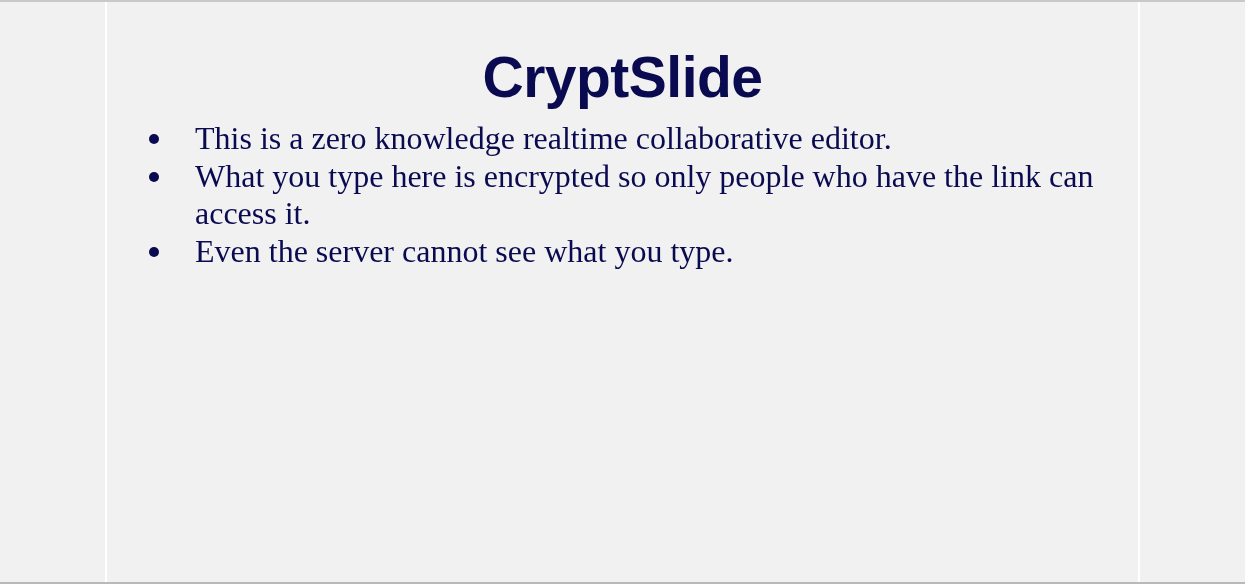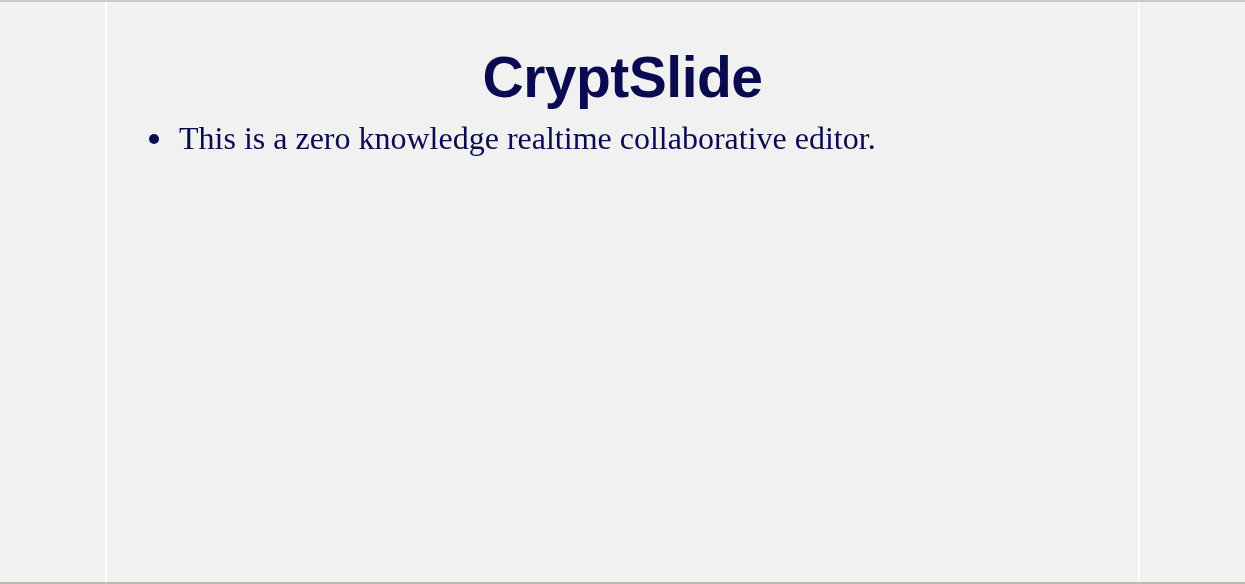--- a/index.html
+++ b/index.html
@@ -107,20 +107,21 @@
     left: 42px;
     top: 14px;
     width: 10px;
     height: 10px;
     border-radius: 50%;
     background: #0a0a50;
   }
 
   .bullet-text {
     display: block;
+    margin-left: 16px;
   }
 </style>
 </head>
 <body>
 
 <div id="app">
 
   <div id="top-rule"></div>
 
   <div class="gutter" id="gutter-left"></div>
@@ -130,21 +131,29 @@
 
     <h1 id="slide-title">CryptSlide</h1>
 
     <ul id="slide-bullets">
 
       <li class="bullet-item">
         <span class="bullet-marker"></span>
         <span class="bullet-text">This is a zero knowledge realtime collaborative editor.</span>
       </li>
 
+      <li class="bullet-item">
+        <span class="bullet-marker"></span>
+        <span class="bullet-text">What you type here is encrypted so only people who have the link can access it.</span>
+      </li>
 
+      <li class="bullet-item">
+        <span class="bullet-marker"></span>
+        <span class="bullet-text">Even the server cannot see what you type.</span>
+      </li>
 
 
     </ul>
 
   </div>
 
   <div id="bottom-rule"></div>
 
 </div>
 

